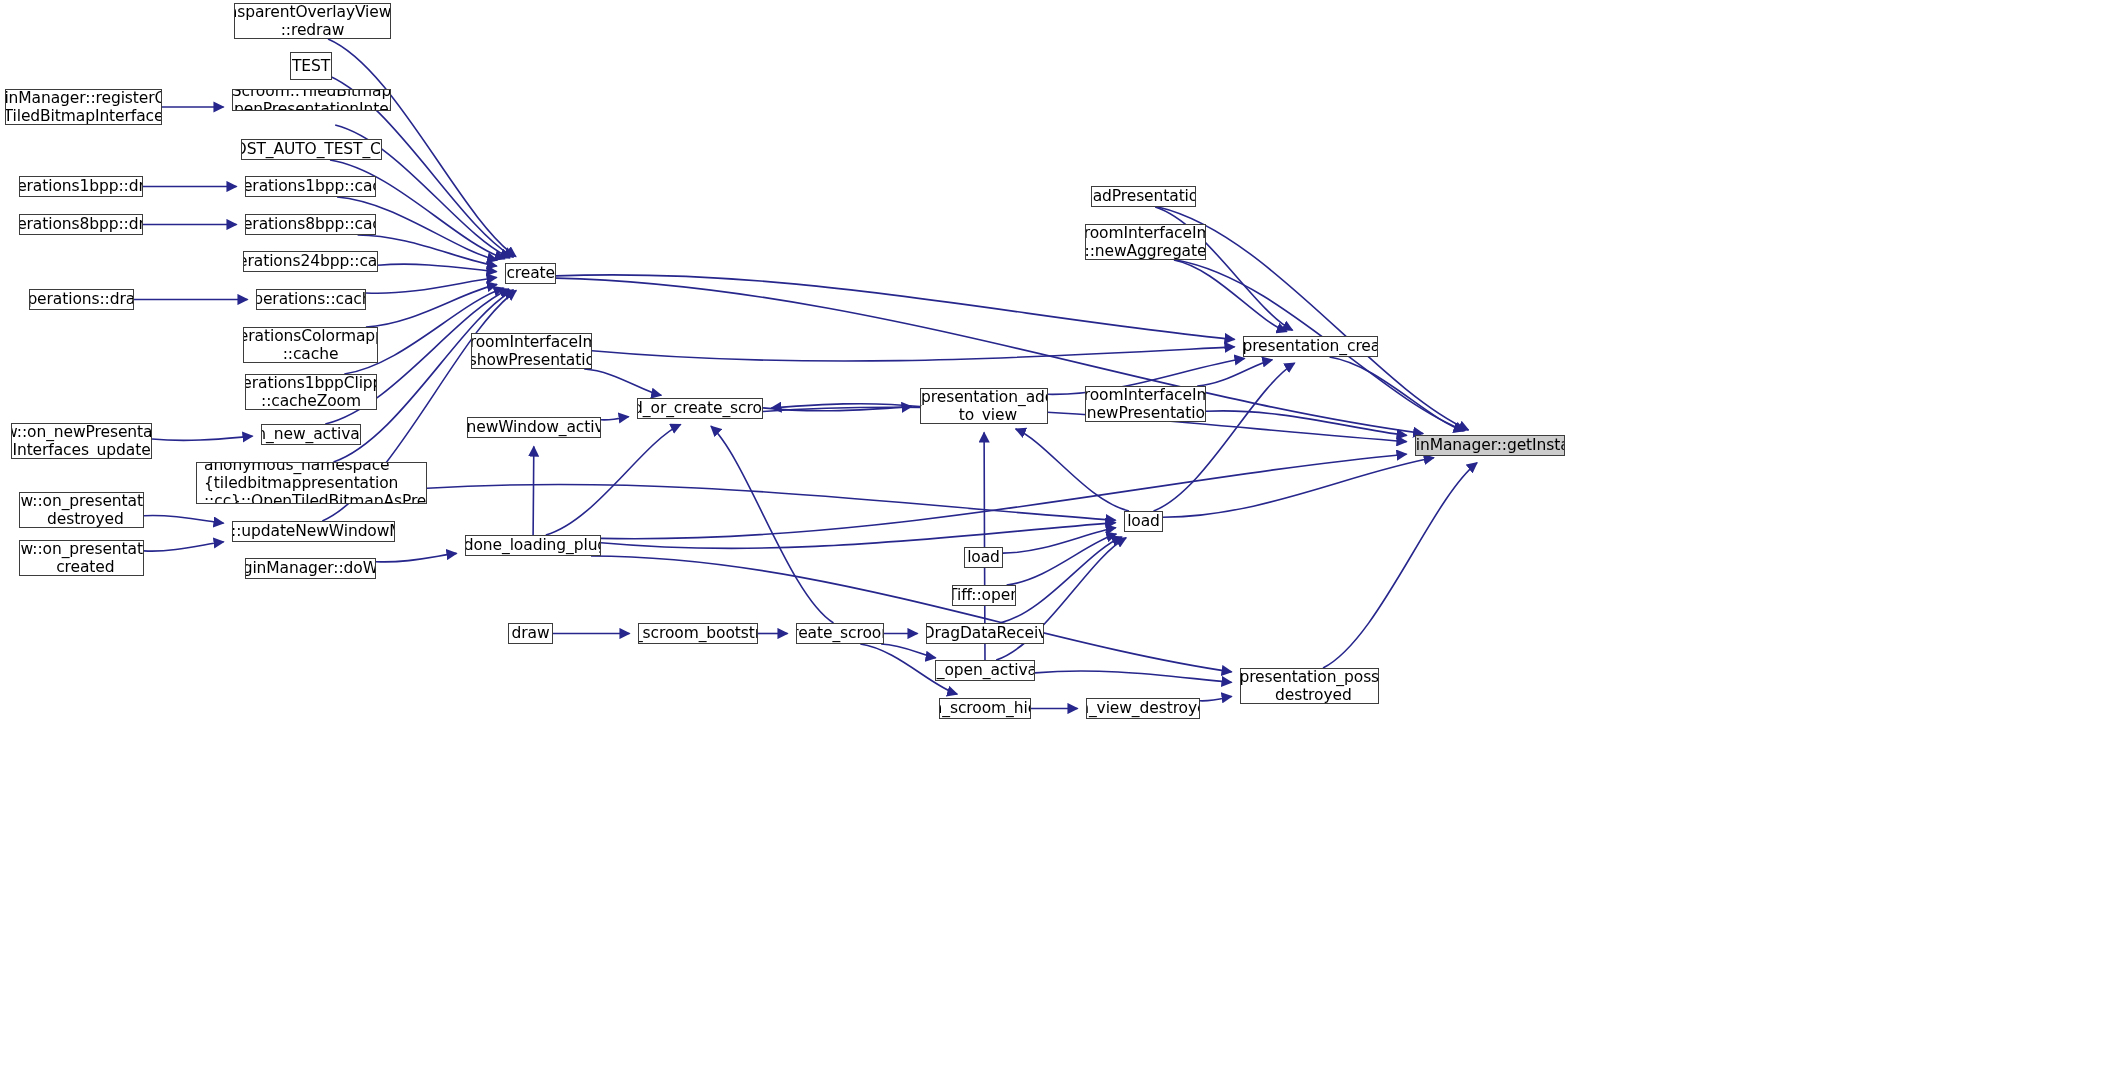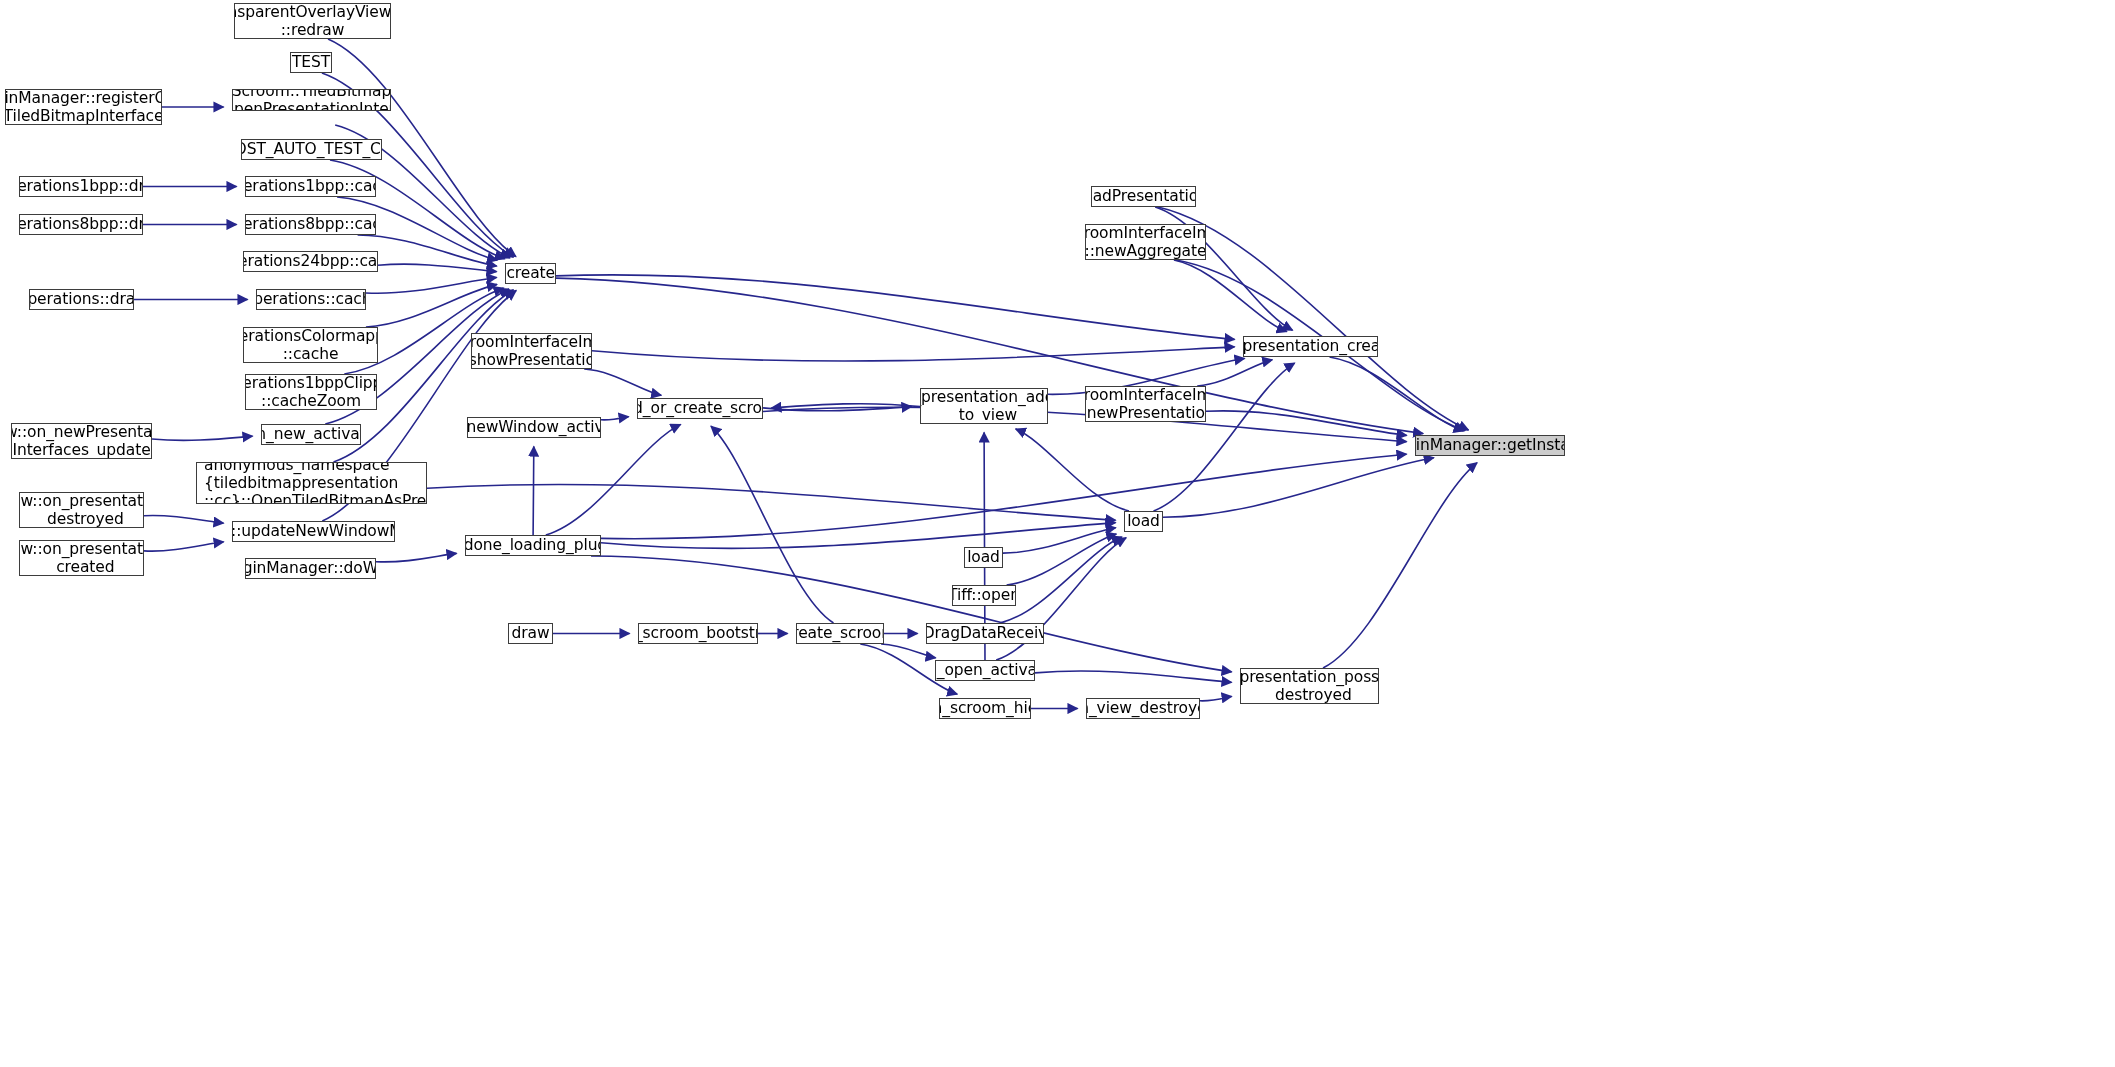--- a/index.html
+++ b/index.html
@@ -84,21 +84,21 @@
         <path d="M 1206.0 411.3 C 1279.2 407.7, 1348.1 428.2, 1406.6 435.4" fill="none" stroke="#26268c" stroke-width="1.6" marker-end="url(#ah)"></path>
         <path d="M 1163.0 517.2 C 1260.7 517.2, 1352.8 472.0, 1433.8 457.8" fill="none" stroke="#26268c" stroke-width="1.6" marker-end="url(#ah)"></path>
         <path d="M 601.0 538.4 C 885.9 544.0, 1154.5 478.1, 1406.5 454.2" fill="none" stroke="#26268c" stroke-width="1.6" marker-end="url(#ah)"></path>
         <path d="M 763.0 411.5 C 991.2 396.0, 1206.4 427.0, 1406.5 441.6" fill="none" stroke="#26268c" stroke-width="1.6" marker-end="url(#ah)"></path>
         <path d="M 556.0 278.1 C 862.4 285.4, 1151.3 397.3, 1423.1 433.5" fill="none" stroke="#26268c" stroke-width="1.6" marker-end="url(#ah)"></path>
       </g>
   </svg>
   <div id="node-layer">
       <div class="node" style="left: 234px; top: 3px; width: 157px; height: 36px;"><span>TransparentOverlayViewInfo
 ::redraw</span></div>
-      <div class="node" style="left: 290px; top: 52px; width: 42px; height: 21px;"><span>TEST</span></div>
+      <div class="node" style="left: 290px; top: 52px; width: 42px; height: 28px;"><span>TEST</span></div>
       <div class="node" style="left: 5px; top: 89px; width: 157px; height: 36px;"><span>PluginManager::registerOpen
 TiledBitmapInterface</span></div>
       <div class="node" style="left: 232px; top: 89px; width: 159px; height: 22px;"><span>Scroom::TiledBitmap
 ::ToOpenPresentationInterface</span></div>
       <div class="node" style="left: 241px; top: 139px; width: 141px; height: 21px;"><span>BOOST_AUTO_TEST_CASE</span></div>
       <div class="node" style="left: 19px; top: 176px; width: 124px; height: 21px;"><span>Operations1bpp::draw</span></div>
       <div class="node" style="left: 245px; top: 176px; width: 131px; height: 21px;"><span>Operations1bpp::cache</span></div>
       <div class="node" style="left: 19px; top: 214px; width: 124px; height: 21px;"><span>Operations8bpp::draw</span></div>
       <div class="node" style="left: 245px; top: 214px; width: 131px; height: 21px;"><span>Operations8bpp::cache</span></div>
       <div class="node" style="left: 243px; top: 251px; width: 135px; height: 21px;"><span>Operations24bpp::cache</span></div>

